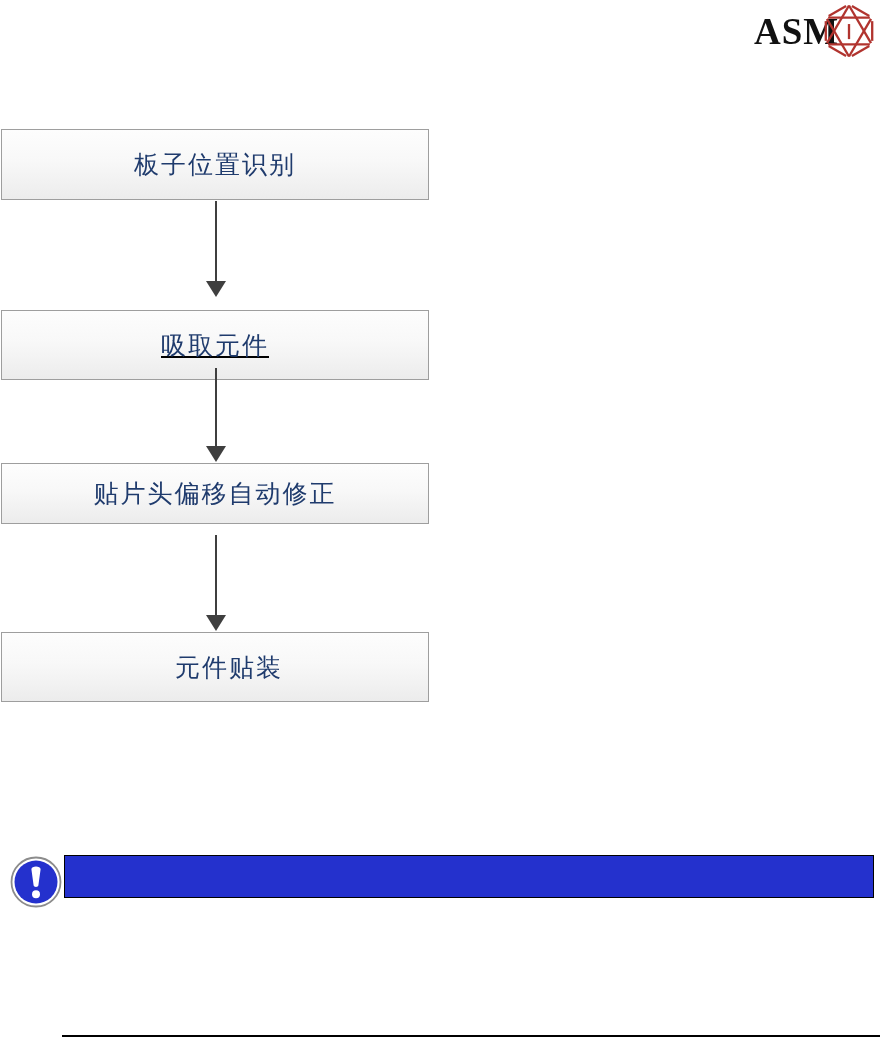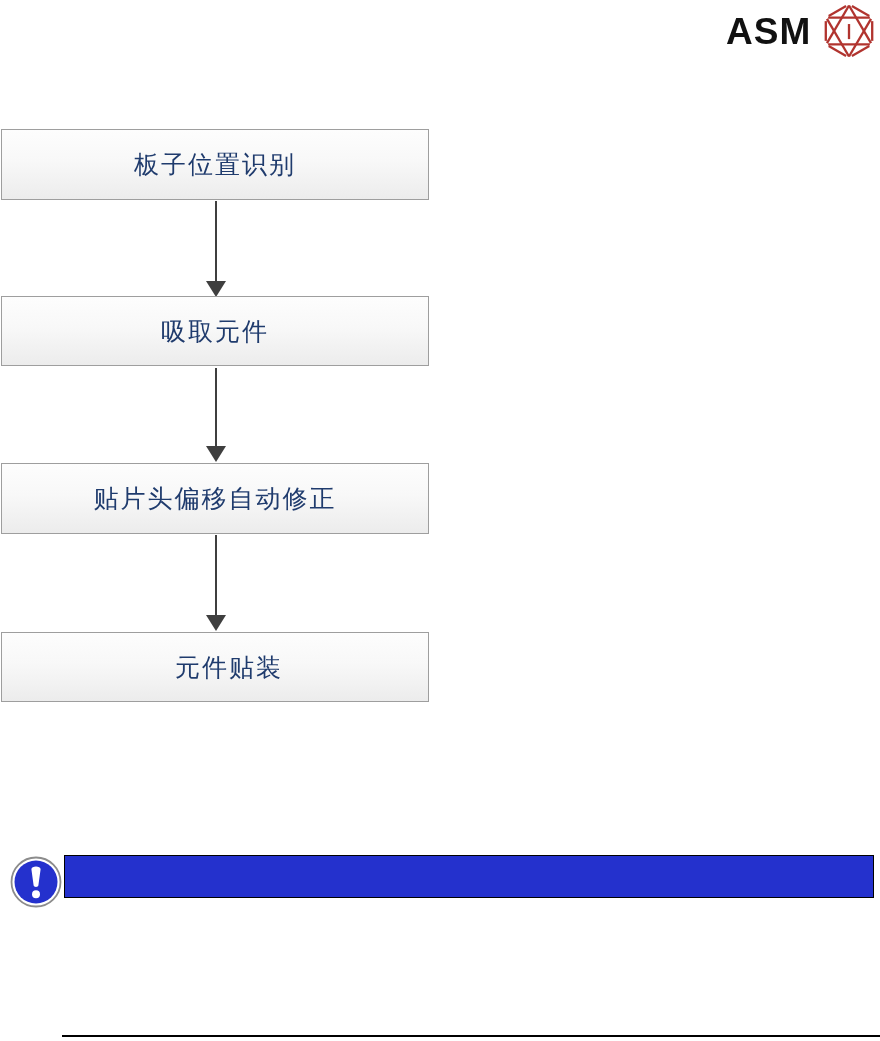--- a/index.html
+++ b/index.html
@@ -20,26 +20,27 @@
   .brand {
     position: absolute;
     top: 10px;
     left: 726px;
     width: 154px;
     height: 62px;
     display: flex;
     align-items: flex-start;
   }
   .brand-text {
-    font-family: Liberation Sans, sans-serif;
+    font-family: Liberation Serif, serif;
     font-weight: 700;
     font-size: 37px;
     line-height: 44px;
     letter-spacing: 1px;
     color: #111111;
+    margin-left: 28px;
   }
   .brand-logo {
     position: absolute;
     left: 94px;
     top: -8px;
     width: 58px;
     height: 58px;
   }
 
   
@@ -55,22 +56,22 @@
     align-items: center;
     justify-content: center;
   }
   .flow-box .step-label {
     font-family: "DejaVu Serif", "Liberation Serif", serif;
     font-size: 25px;
     letter-spacing: 2px;
     color: #1f3b6d;
   }
   .box-1 { top: 129px; height: 71px; }
-  .box-2 { top: 296px; }
-  .box-3 { top: 463px; height: 71px; }
+  .box-2 { top: 310px; text-decoration: underline; }
+  .box-3 { top: 463px; height: 61px; }
   .box-4 { top: 632px; }
 
   .flow-arrow {
     position: absolute;
     left: 206px;
     width: 20px;
   }
   .arrow-1 { top: 201px; height: 96px; }
   .arrow-2 { top: 368px; height: 94px; }
   .arrow-3 { top: 535px; height: 96px; }

